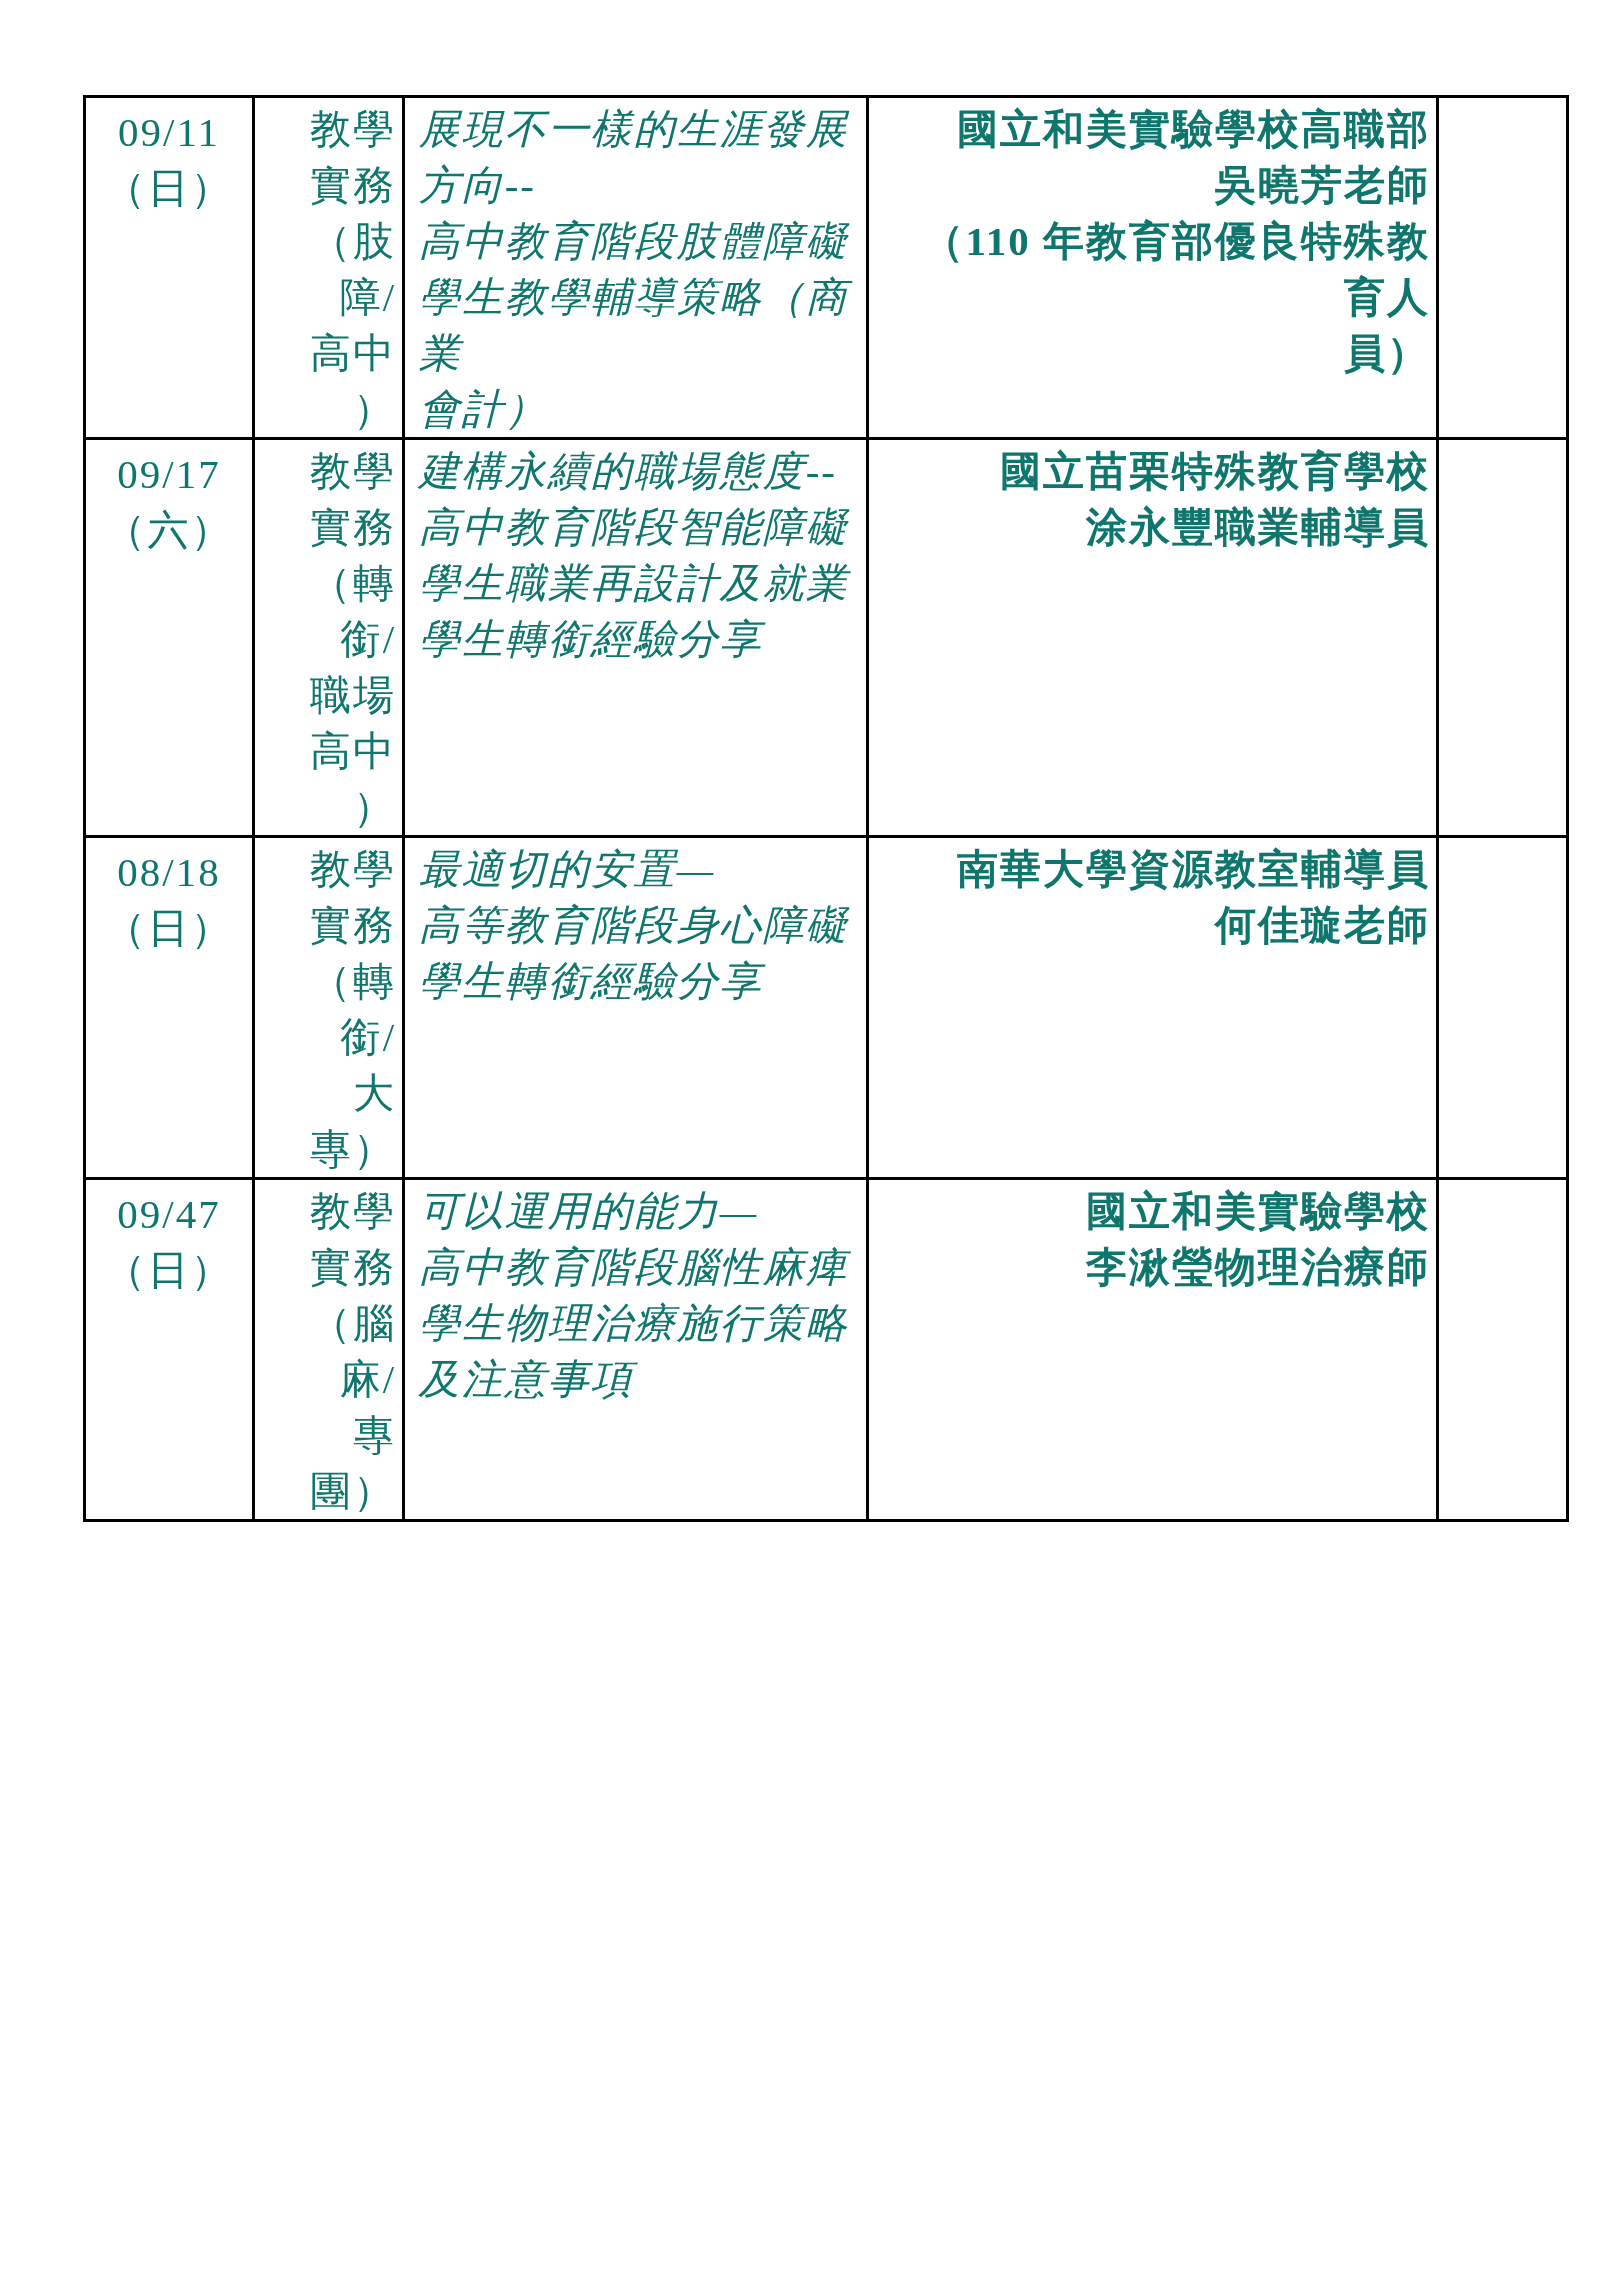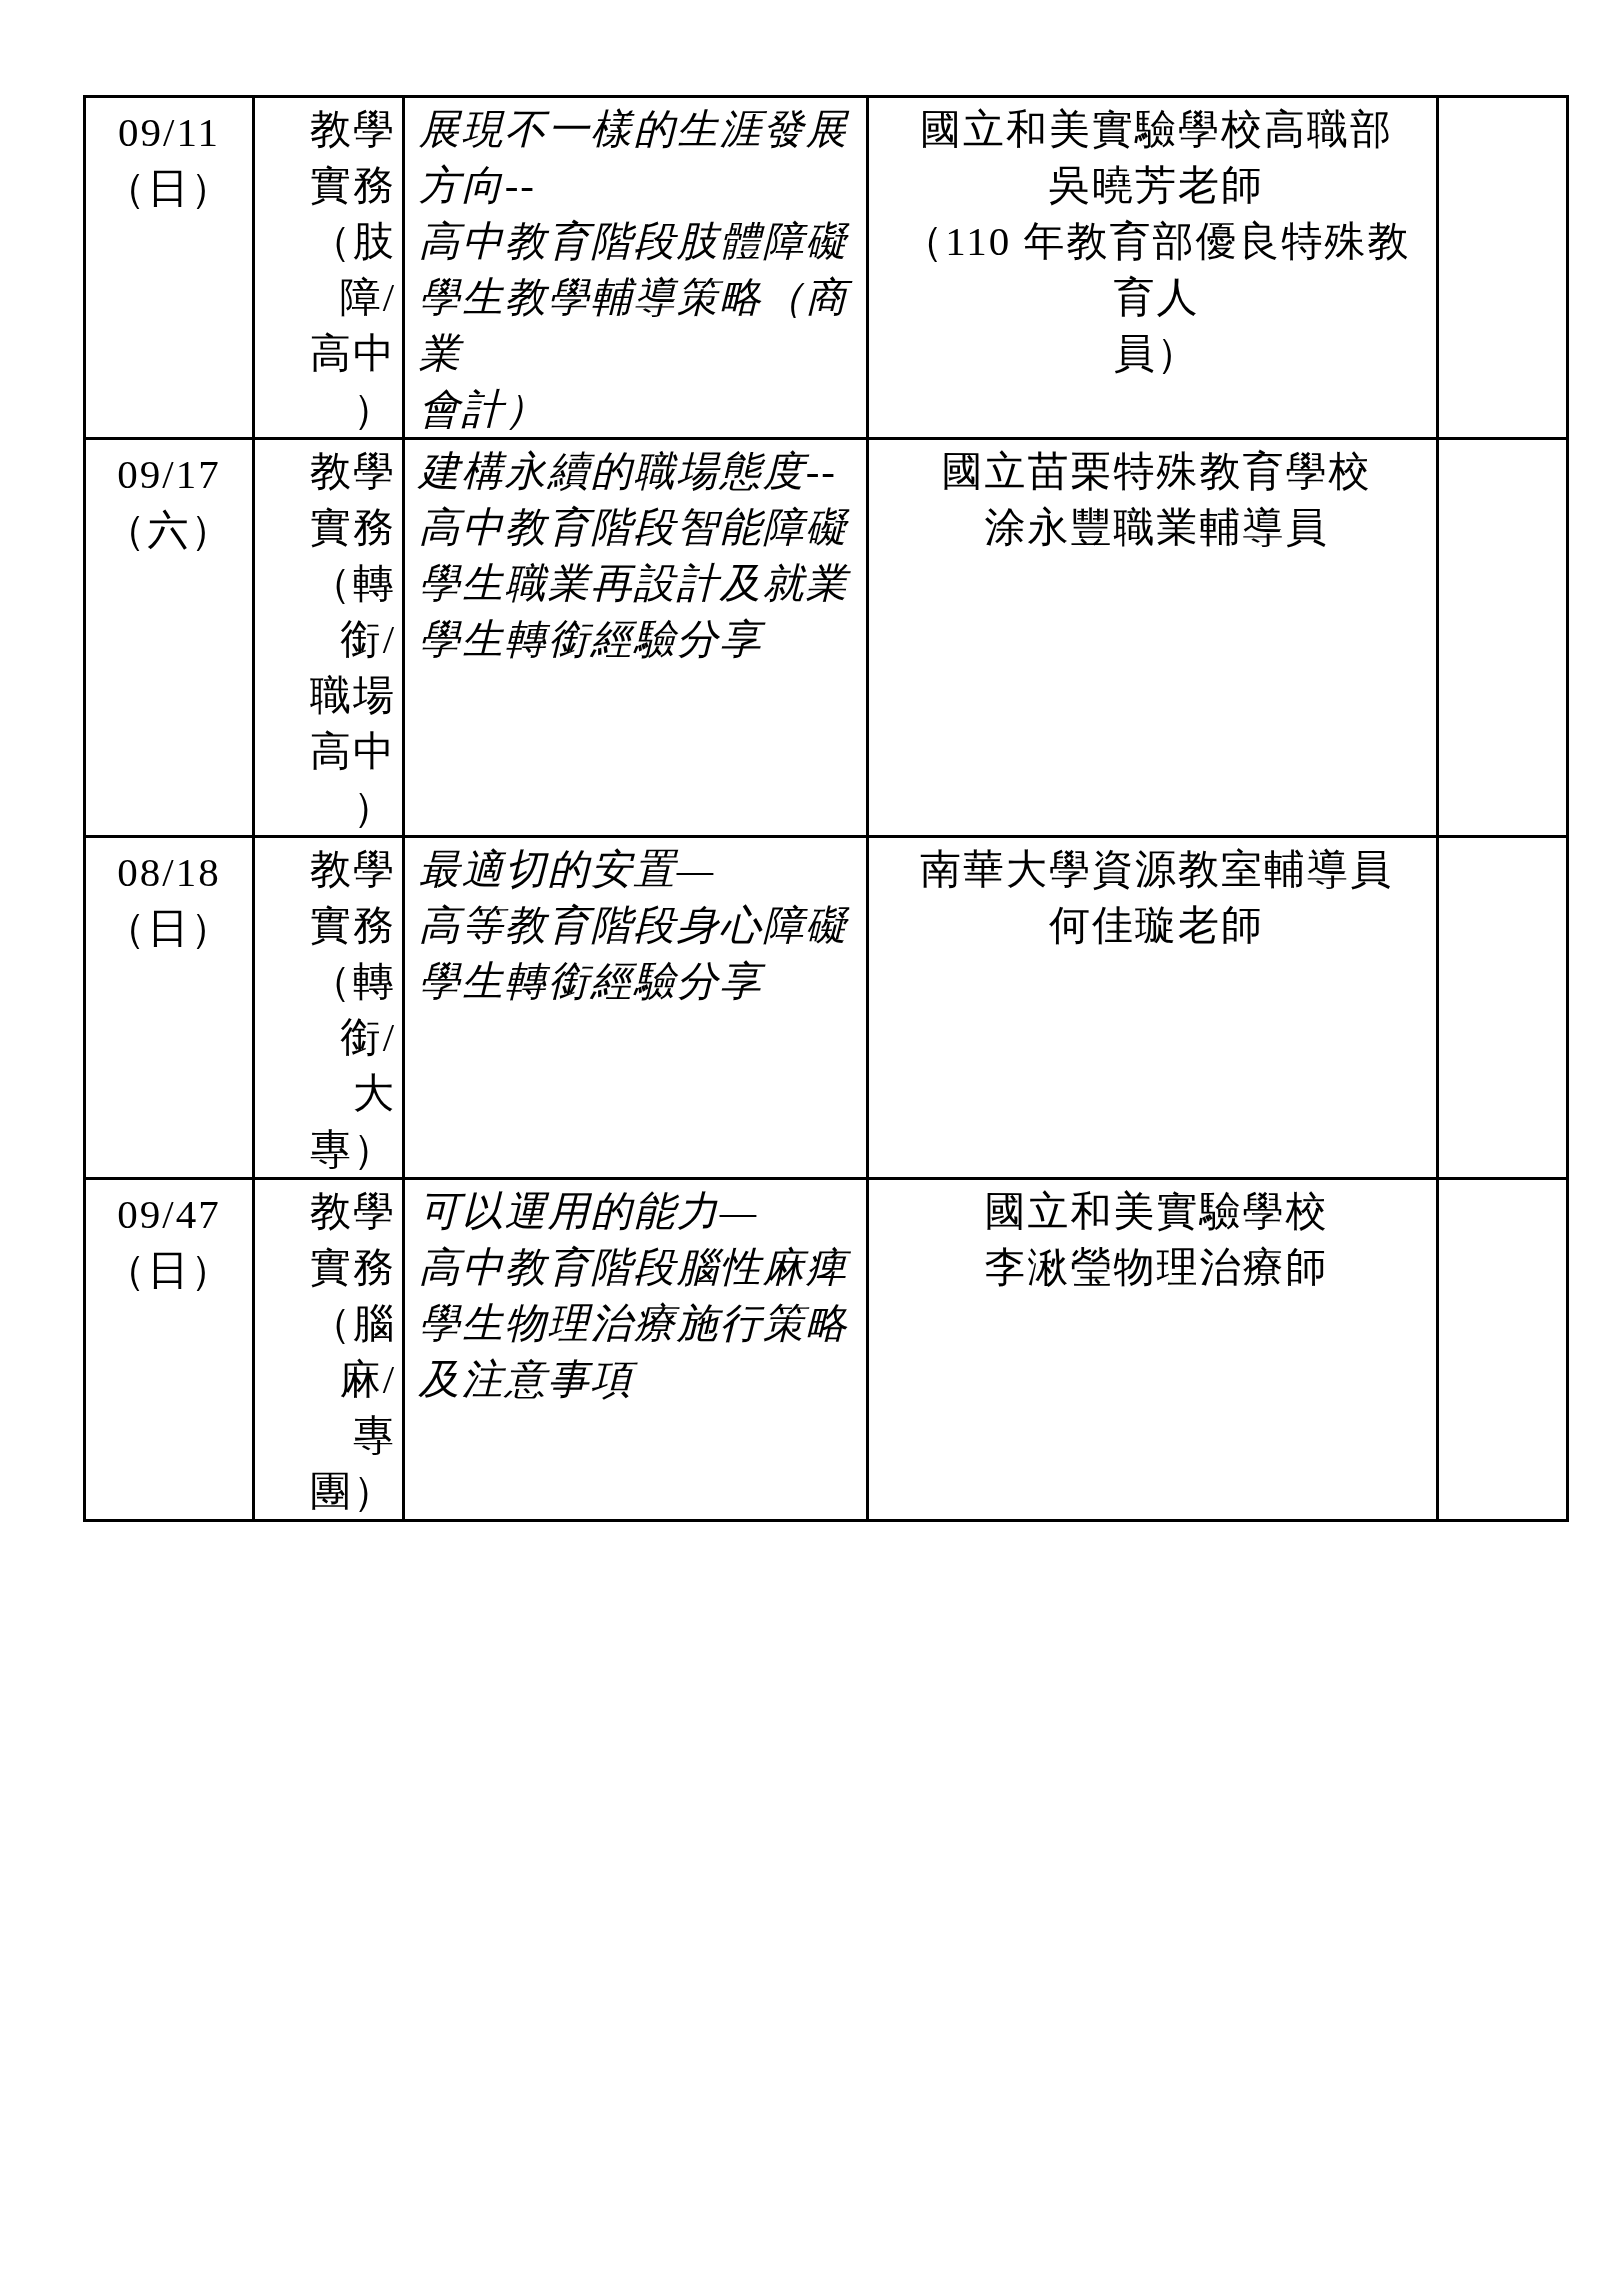--- a/index.html
+++ b/index.html
@@ -5,21 +5,21 @@
   html, body {
     margin: 0;
     padding: 0;
     background: #ffffff;
   }
   .page {
     position: relative;
     width: 1621px;
     height: 2293px;
     background: #ffffff;
-    color: #000000;
+    color: #0f766e;
     font-family: "Liberation Serif", "DejaVu Serif", serif;
   }
   table.schedule {
     position: absolute;
     left: 83px;
     top: 95px;
     border-collapse: collapse;
     table-layout: fixed;
     width: 1483px;
   }
@@ -40,22 +40,23 @@
   }
   td.cell-category {
     text-align: right;
   }
   td.cell-topic {
     text-align: left;
     padding-left: 13.7px;
     font-style: italic;
   }
   td.cell-speaker {
-    text-align: center;
+    text-align: right;
     padding-left: 13.7px;
+    font-weight: bold;
   }
   td.cell-notes {
     padding: 0;
   }
   col.c-date     { width: 169px; }
   col.c-category { width: 150px; }
   col.c-topic    { width: 464px; }
   col.c-speaker  { width: 570px; }
   col.c-notes    { width: 130px; }
   tr.r1 { height: 333px; }

